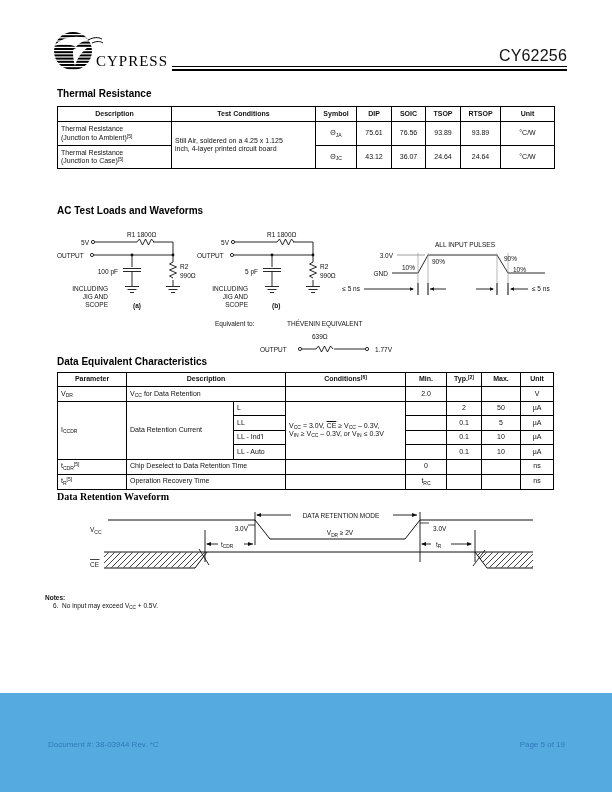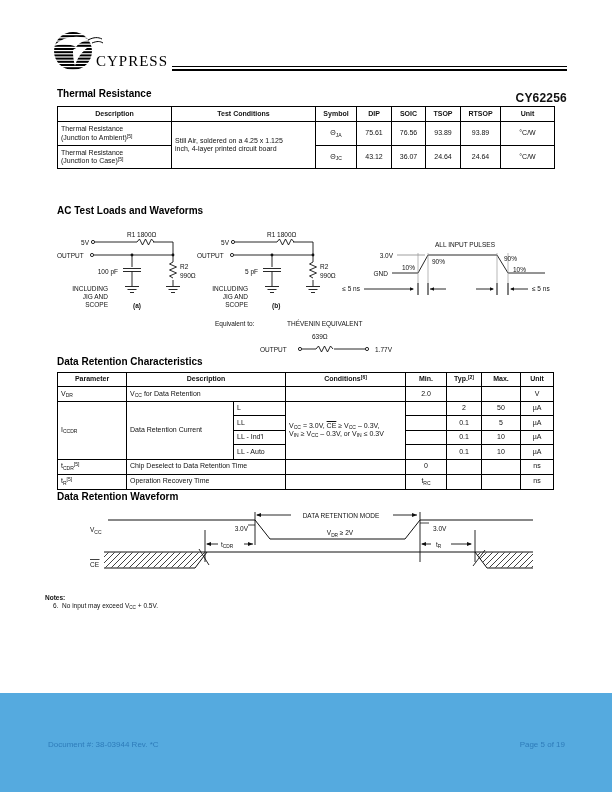--- a/index.html
+++ b/index.html
@@ -1,20 +1,20 @@
 <!DOCTYPE html>
 <html><head>
 <meta charset="utf-8">
 <style>
   html,body{margin:0;padding:0;background:#777;}
   .page{position:relative;width:612px;height:792px;background:#fff;margin:0 auto;
         font-family:"Liberation Sans",sans-serif;color:#111;overflow:hidden;}
   .abs{position:absolute;}
   .sec-title{font-size:10px;font-weight:bold;color:#000;}
-  .prod-title{font-size:12px;font-weight:bold;letter-spacing:0.2px;margin-top:44px;}
+  .prod-title{font-size:16px;font-weight:normal;letter-spacing:0.2px;}
   .rule{background:#000;}
   table.tbl{border-collapse:collapse;table-layout:fixed;}
   table.tbl td,table.tbl th{border:1px solid #000;padding:1px 3px;font-size:7px;line-height:1.2;
         color:#111;overflow:hidden;vertical-align:middle;}
   table.tbl th{font-weight:bold;text-align:center;font-size:7px;}
   td.c{text-align:center;}
   td.tl{text-align:left;}
   td.top{vertical-align:top;padding-top:2px;}
   sub{font-size:72%;vertical-align:baseline;position:relative;top:0.28em;line-height:0;}
   sup{font-size:72%;vertical-align:baseline;position:relative;top:-0.38em;line-height:0;}
@@ -197,21 +197,21 @@
     <text x="310" y="69" text-anchor="end">≤ 5 ns</text>
     <text x="482" y="69">≤ 5 ns</text>
 
     <text x="165" y="104">Equivalent to:</text>
     <text x="237" y="104">THÉVENIN EQUIVALENT</text>
     <text x="262" y="117">639Ω</text>
     <text x="210" y="130">OUTPUT</text>
     <text x="325" y="130">1.77V</text>
   </svg>
 
-  <div class="abs sec-title" style="left:57px;top:356px;">Data Retention Characteristics</div>
+  <div class="abs sec-title" style="left:57px;top:356px;">Data Equivalent Characteristics</div>
 
   <table class="tbl abs" style="left:57px;top:372px;width:496px;">
     <colgroup>
       <col style="width:69px">
         <col style="width:107px">
         <col style="width:52px">
         <col style="width:120px">
       <col style="width:41px">
         <col style="width:35px">
         <col style="width:39px">
@@ -284,21 +284,21 @@
       <td class="tl" colspan="2">Operation Recovery Time</td>
       <td></td>
       <td class="c"><span>t</span><sub>RC</sub></td>
       <td class="c"></td>
       <td class="c"></td>
       <td class="c">ns</td>
     </tr>
   </tbody>
     </table>
 
-  <div class="abs sec-title" style="left:57px;top:491px;">Data Retention Waveform</div>
+  <div class="abs sec-title" style="left:57px;top:491px;font-family:Liberation Serif, serif;">Data Retention Waveform</div>
 
   <svg class="abs" style="left:60px;top:505px;" width="510" height="90" viewBox="0 0 510 90">
     <defs>
       <pattern id="hat" width="6" height="6" patternUnits="userSpaceOnUse">
         <path d="M0 6 L6 0" stroke="#111" stroke-width="0.8"></path>
       </pattern>
     </defs>
     <g stroke="#111" stroke-width="1" fill="none">
 
       <g>

